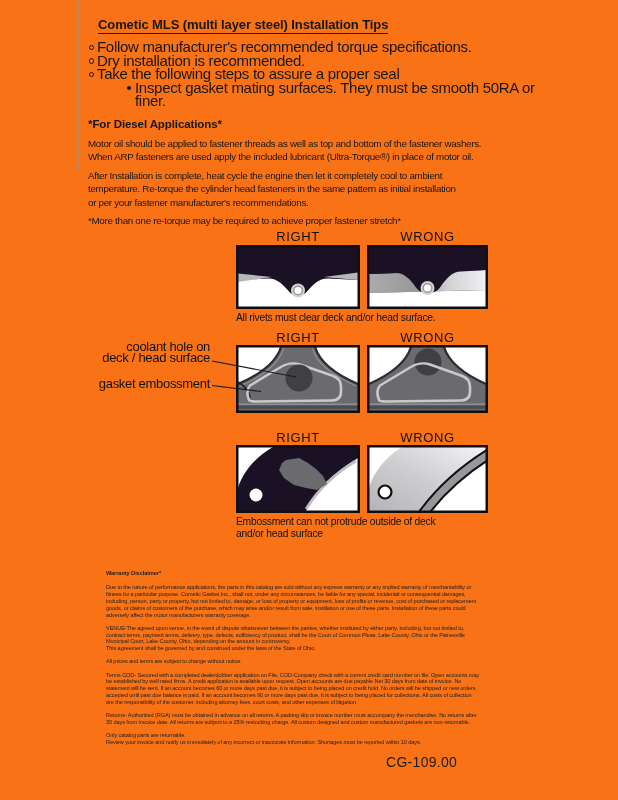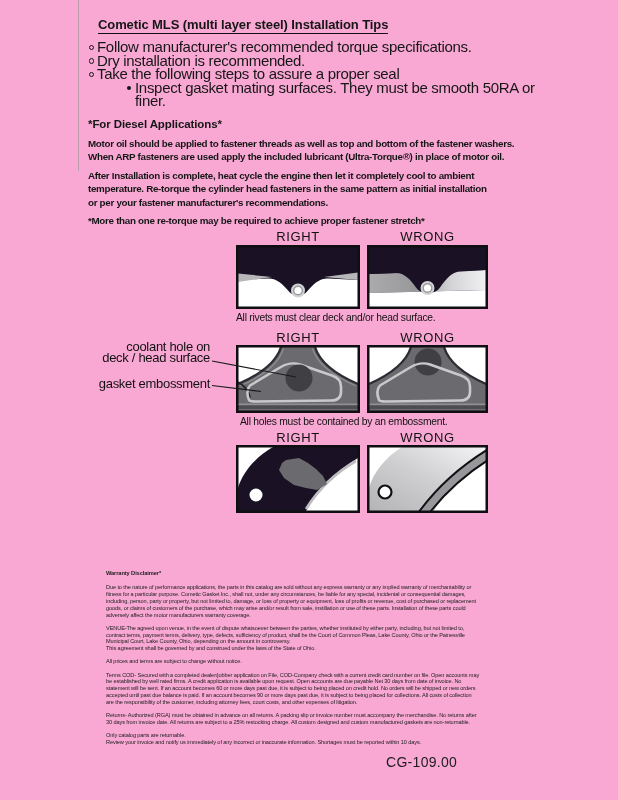--- a/index.html
+++ b/index.html
@@ -1,38 +1,38 @@
 <!DOCTYPE html>
 <html><head>
 <meta charset="utf-8">
 <style>
   html,body{margin:0;padding:0;background:#ffffff;}
   #page{
-    position:relative;width:618px;height:800px;background:#f9a8d4;overflow:hidden;
+    position:relative;width:618px;height:800px;background:#f97316;overflow:hidden;
     font-family:"Liberation Sans","DejaVu Sans",sans-serif;color:#161616;
   }
   .scan-line{position:absolute;left:78px;top:0;width:1px;height:171px;background:#9a9a9a;opacity:.65;}
 
   
   #head{position:absolute;left:88px;top:15px;width:455px;}
   .title{display:inline-block;margin:0 0 0 10px;font-size:13px;font-weight:bold;
          border-bottom:1.6px solid #111;padding-bottom:1px;letter-spacing:-0.1px;}
   .bullets{margin-top:6px;font-size:15px;letter-spacing:-0.3px;line-height:13.6px;}
   .b1{position:relative;padding-left:9px;}
   .b1::before{content:"";position:absolute;left:1px;top:4.6px;width:3.4px;height:3.4px;
               border:1px solid #161616;border-radius:50%;}
   .b2{position:relative;padding-left:8px;margin-left:39px;}
   .b2::before{content:"";position:absolute;left:0;top:5px;width:4.2px;height:4.2px;
               background:#161616;border-radius:50%;}
 
   
   #diesel{position:absolute;left:88px;top:116px;width:455px;font-size:9.8px;letter-spacing:-0.3px;line-height:13.2px;}
   #diesel h2{margin:2px 0 6px 0;font-size:11.5px;letter-spacing:-0.1px;}
   .pre{white-space:pre-line;}
-  #diesel p{margin:0 0 5.5px 0;font-weight:bold;}
+  #diesel p{margin:0 0 5.5px 0;}
 
   
   .fig-label{position:absolute;font-size:13px;letter-spacing:0.6px;color:#111;text-align:center;}
   .fig-box{position:absolute;line-height:0;}
   .fig-caption{position:absolute;font-size:10.3px;letter-spacing:-0.25px;line-height:11.5px;color:#111;}
   .side-label{position:absolute;left:90px;width:120px;text-align:right;
               font-size:13px;letter-spacing:-0.3px;line-height:10.5px;color:#111;}
   #pointer-overlay{position:absolute;left:0;top:0;width:618px;height:800px;pointer-events:none;}
 
   
@@ -137,21 +137,20 @@
       <path d="M2,2 L44,2 C40,15 29,27 2,39 Z" fill="#ffffff"></path>
       <path d="M44,2 C40,15 29,27 2,39" stroke="#2e2d33" stroke-width="2.4" fill="none"></path>
       <path d="M119,2 L77,2 C81,15 92,27 119,39 Z" fill="#ffffff"></path>
       <path d="M77,2 C81,15 92,27 119,39" stroke="#2e2d33" stroke-width="2.4" fill="none"></path>
       <rect x="2" y="58.5" width="117" height="1.6" fill="#908f93"></rect>
       <rect x="2" y="60.5" width="117" height="3.4" fill="#4d4c51"></rect>
       <path d="M12,55 C10,50 10,44 13,40.5 L43,22.5 C49,18.5 57,17.5 63,19.5 L94,30.5 C100,32.5 103,36.5 103,41.5 L103,47 C103,53 99,55.5 93,55.5 L19,56.5 C15,56.5 13,56.5 12,55 Z" fill="none" stroke="#c9c9cb" stroke-width="2.6" stroke-linejoin="round"></path>
       <rect x="1.25" y="1.25" width="118.5" height="65.5" fill="none" stroke="#0f0f12" stroke-width="2.5"></rect>
     </svg>
   </div>
-  <div class="fig-caption" style="left:240px;top:416px;width:280px;">All holes must be contained by an embossment.</div>
 
   <div class="fig-label" style="left:236px;top:430px;width:124px;">RIGHT</div>
   <div class="fig-label" style="left:367px;top:430px;width:121px;">WRONG</div>
 
   <div class="fig-box" style="left:236px;top:445px;">
     <svg width="124" height="68" viewBox="0 0 124 68">
       <rect x="0" y="0" width="124" height="68" fill="#ffffff"></rect>
       <path d="M37,2 L122,2 L122,13 C100,26 82,44 70,66 L2,66 L2,43 C7,26 20,12 37,2 Z" fill="#1a1124"></path>
       <path d="M120,16 C99,28 82,45 70,64" stroke="#bdbdbf" stroke-width="2.6" fill="none"></path>
       <polygon points="50,15 63,13 72,18 80,24 87,31 91,39 81,45 70,43 58,40 48,33 43,25 46,18" fill="#6b6a6e"></polygon>
@@ -169,20 +168,22 @@
         </linearGradient>
       </defs>
       <rect x="0" y="0" width="121" height="68" fill="#ffffff"></rect>
       <path d="M35,2 L119,2 L119,13 C97,26 79,44 67,66 L2,66 L2,43 C7,26 19,12 35,2 Z" fill="url(#f3g)"></path>
       <path d="M56,69 C73,46 93,27 122,9" stroke="#111113" stroke-width="11" fill="none"></path>
       <path d="M56,69 C73,46 93,27 122,9" stroke="#98979b" stroke-width="7" fill="none"></path>
       <circle cx="18" cy="47" r="6.5" fill="#ffffff" stroke="#111113" stroke-width="2.2"></circle>
       <rect x="1.25" y="1.25" width="118.5" height="65.5" fill="none" stroke="#0f0f12" stroke-width="2.5"></rect>
     </svg>
   </div>
+  <div class="fig-caption pre" style="left:236px;top:516px;width:290px;">Embossment can not protrude outside of deck
+and/or head surface</div>
 
   <svg id="pointer-overlay">
     <line x1="212" y1="361" x2="296" y2="377" stroke="#1a1a1a" stroke-width="1.2"></line>
     <line x1="212" y1="385.5" x2="261" y2="391.5" stroke="#1a1a1a" stroke-width="1.2"></line>
   </svg>
 
   <div id="disclaimer">
     <h3>Warranty Disclaimer*</h3>
     <p class="pre">Due to the nature of performance applications, the parts in this catalog are sold without any express warranty or any implied warranty of merchantability or
 fitness for a particular purpose.  Cometic Gasket Inc., shall not, under any circumstances, be liable for any special, incidental or consequential damages,

